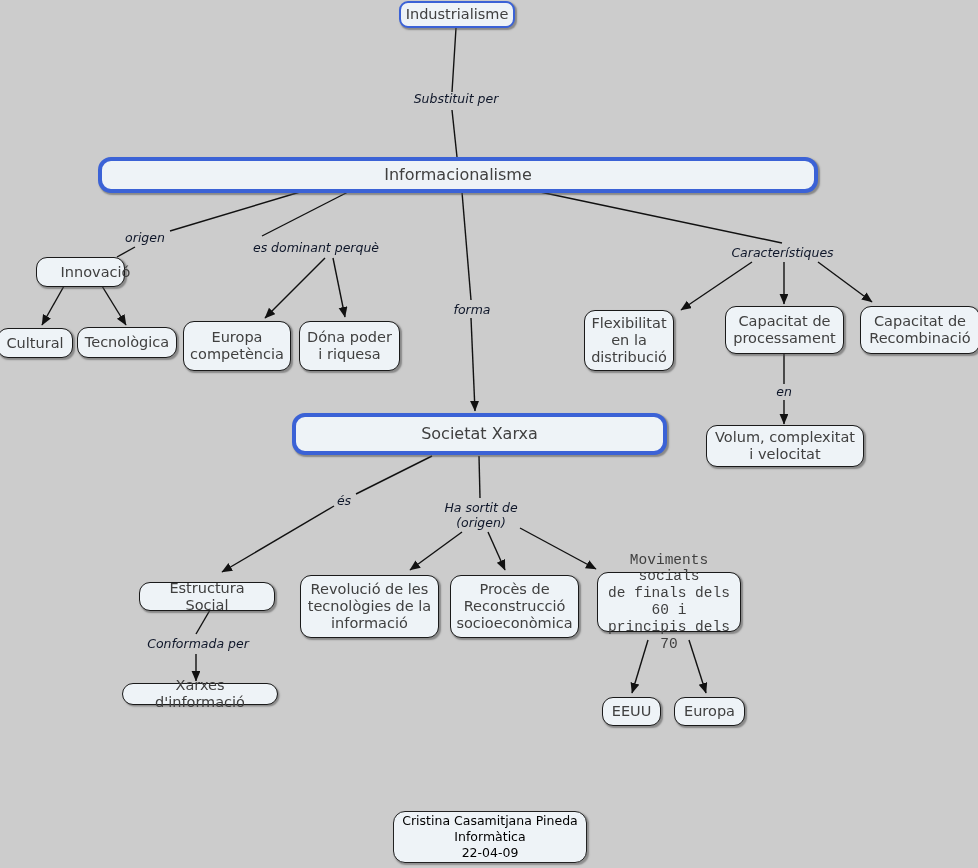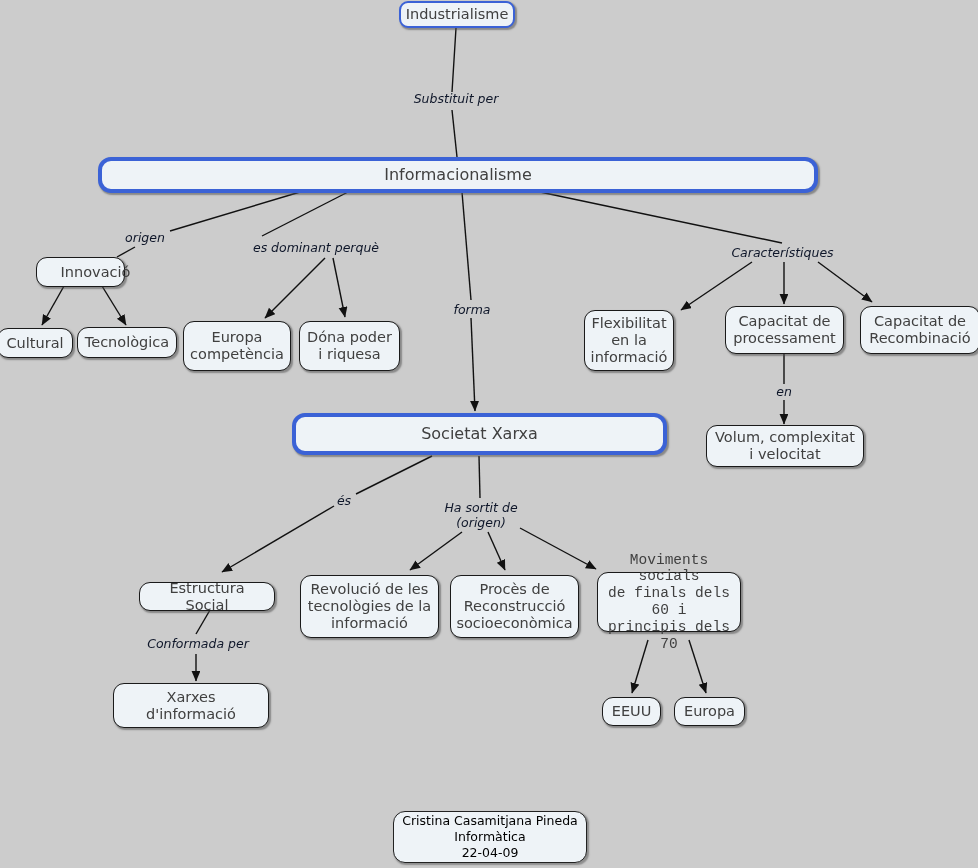--- a/index.html
+++ b/index.html
@@ -161,21 +161,21 @@
   </div>
 
   <div class="node" style="left:299px; top:321px; width:101px; height:50px;">
     <span class="txt">Dóna poder
 i riquesa</span>
   </div>
 
   <div class="node" style="left:584px; top:310px; width:90px; height:61px;">
     <span class="txt">Flexibilitat
 en la
-informació</span>
+distribució</span>
   </div>
 
   <div class="node" style="left:725px; top:306px; width:119px; height:48px;">
     <span class="txt">Capacitat de
 processament</span>
   </div>
 
   <div class="node" style="left:860px; top:306px; width:120px; height:48px;">
     <span class="txt">Capacitat de
 Recombinació</span>
@@ -187,21 +187,21 @@
   </div>
 
   <div class="node" style="left:139px; top:582px; width:136px; height:29px;">
     <span class="txt">Estructura Social</span>
   </div>
 
   <div class="node blue-thick big" style="left:292px; top:413px; width:375px; height:42px;">
     <span class="txt">Societat Xarxa</span>
   </div>
 
-  <div class="node" style="left:113px; top:683px; width:156px; height:45px;">
+  <div class="node" style="left:122px; top:683px; width:156px; height:22px;">
     <span class="txt">Xarxes d'informació</span>
   </div>
 
   <div class="node" style="left:300px; top:575px; width:139px; height:63px;">
     <span class="txt">Revolució de les
 tecnològies de la
 informació</span>
   </div>
 
   <div class="node" style="left:450px; top:575px; width:129px; height:63px;">

